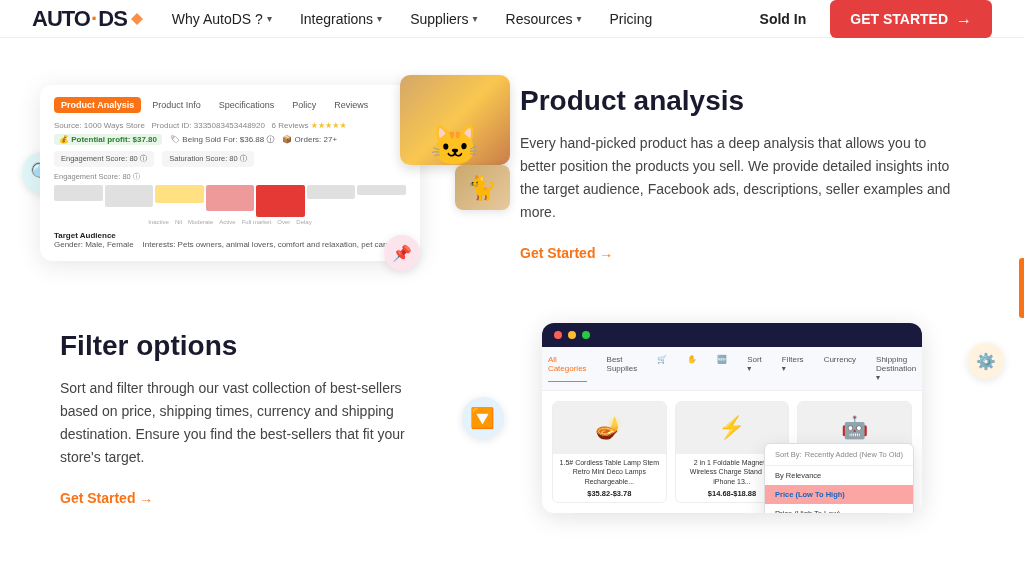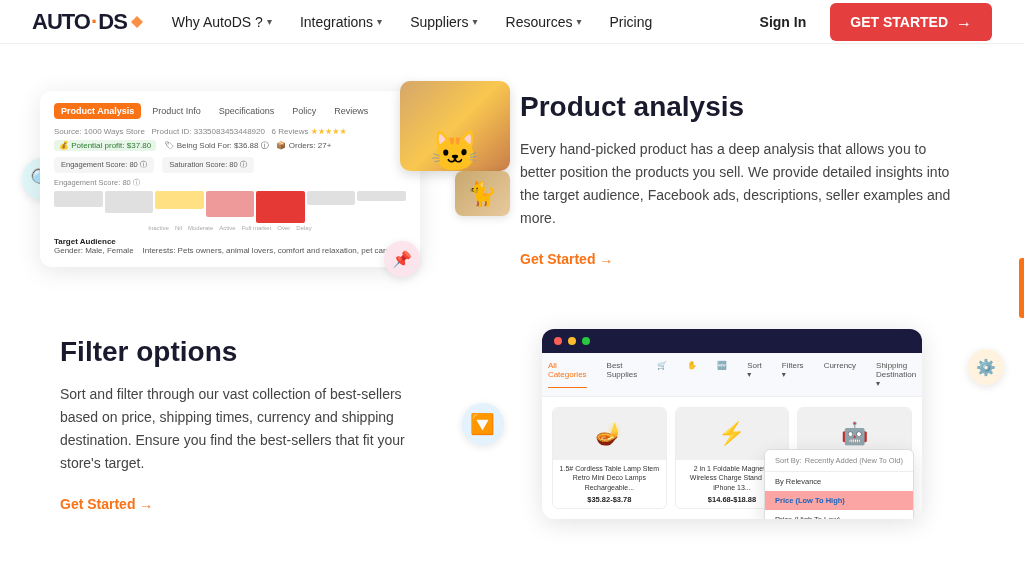--- a/index.html
+++ b/index.html
@@ -1,21 +1,21 @@
 <!DOCTYPE html>
 <html><head>
   <meta charset="utf-8">
   <style>
     * { margin: 0; padding: 0; box-sizing: border-box; }
     body { font-family: -apple-system, BlinkMacSystemFont, 'Segoe UI', sans-serif; background: #fff; width: 1024px; overflow-x: hidden; }
 
     
     .navbar {
       display: flex; align-items: center; justify-content: space-between;
-      padding: 0 32px; height: 44px; border-bottom: 1px solid #eee;
+      padding: 0 32px; height: 38px; border-bottom: 1px solid #eee;
       position: relative; z-index: 10;
     }
     .nav-left { display: flex; align-items: center; gap: 28px; }
     .logo { display: flex; align-items: center; }
     .logo-text { font-size: 22px; font-weight: 800; color: #1a1a2e; letter-spacing: -1px; }
     .logo-text span { color: #f97316; }
     .nav-item {
       font-size: 14px; font-weight: 500; color: #222; cursor: pointer;
       display: flex; align-items: center; gap: 4px; white-space: nowrap;
     }
@@ -46,21 +46,21 @@
       padding: 12px 14px; width: 380px; position: relative;
     }
     .card-tabs {
       display: flex; gap: 4px; margin-bottom: 8px; font-size: 9px; color: #555;
     }
     .card-tab { padding: 3px 7px; border-radius: 4px; cursor: pointer; }
     .card-tab.active { background: #f97316; color: #fff; font-weight: 600; }
     .card-meta { font-size: 8px; color: #888; margin-bottom: 4px; }
     .card-title { font-size: 9.5px; font-weight: 700; color: #1a1a2e; margin-bottom: 6px; line-height: 1.35; }
     .card-price-row { display: flex; gap: 8px; font-size: 8px; color: #555; margin-bottom: 6px; align-items: center; }
-    .profit { background: #e8f5e9; color: #2e7d32; border-radius: 3px; padding: 1px 5px; font-size: 8px; font-weight: 400; }
+    .profit { background: #e8f5e9; color: #2e7d32; border-radius: 3px; padding: 1px 5px; font-size: 8px; font-weight: 700; }
     .card-score-row { display: flex; gap: 8px; font-size: 7.5px; color: #555; margin-bottom: 5px; }
     .score-box { background: #f5f5f5; border-radius: 4px; padding: 3px 7px; font-size: 7.5px; }
     .card-engagement { margin-bottom: 6px; }
     .eng-label { font-size: 7.5px; color: #888; margin-bottom: 3px; }
     .eng-bar-row { display: flex; gap: 3px; }
     .eng-bar { height: 22px; border-radius: 3px; flex: 1; }
     .bar-inactive { background: #e0e0e0; }
     .bar-moderate { background: #ffe082; }
     .bar-active { background: #ef9a9a; }
     .bar-active-dark { background: #e53935; }
@@ -200,21 +200,21 @@
       <span>Suppliers</span>
       <span class="chevron">▾</span>
     </div>
     <div class="nav-item">
       <span>Resources</span>
       <span class="chevron">▾</span>
     </div>
     <div class="nav-pricing">Pricing</div>
   </div>
   <div class="nav-right">
-    <button class="btn-signin">Sign In</button>
+    <button class="btn-signin">Sold In</button>
     <button class="btn-get-started">
       <span>GET STARTED</span>
       <span class="arrow">→</span>
     </button>
   </div>
 </nav>
 
 <section class="section-product">
   <div class="visual">
     <div class="icon-circle-teal">🔍</div>

